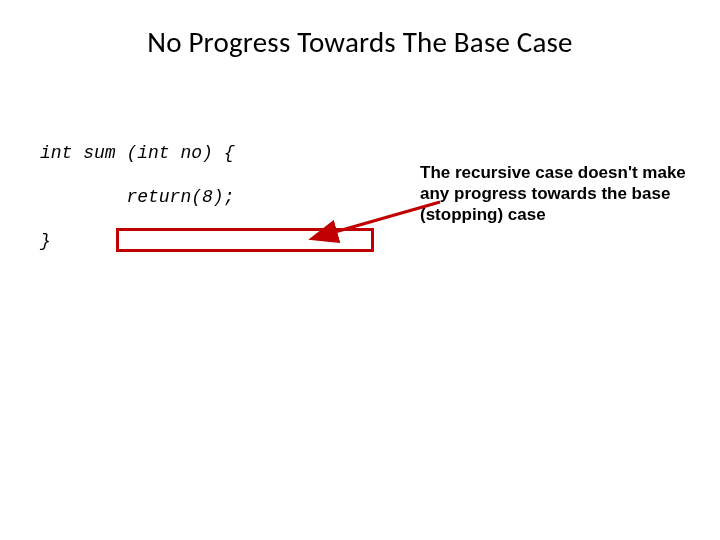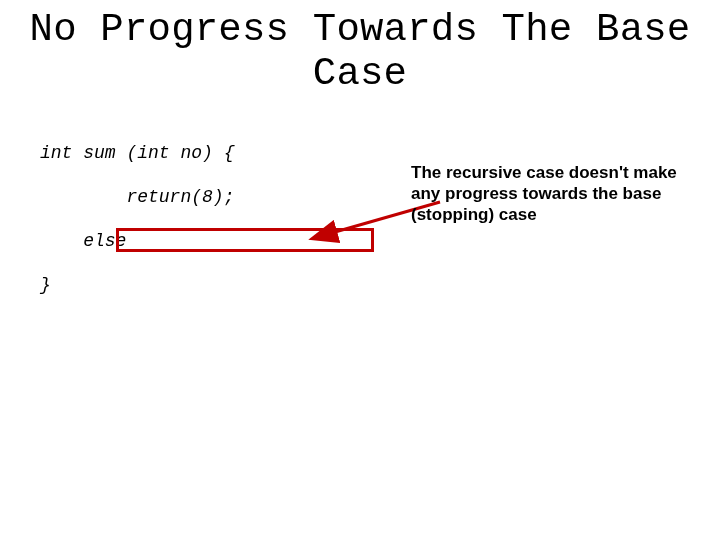--- a/index.html
+++ b/index.html
@@ -6,41 +6,40 @@
   body {
     width: 720px;
     height: 540px;
     background: #ffffff;
     font-family: Calibri, "Segoe UI", Arial, sans-serif;
     position: relative;
     overflow: hidden;
   }
   .title {
     text-align: center;
-    font-size: 39px;
+    font-size: 29px;
     font-weight: 400;
     color: #000;
-    padding-top: 8px;
+    padding-top: 24px;
     letter-spacing: 0.2px;
-    font-family: Liberation Mono, monospace;
   }
   .code-area {
     position: absolute;
     left: 40px;
     top: 120px;
     font-family: "Courier New", monospace;
     font-size: 18px;
     line-height: 22px;
     color: #000;
     white-space: pre;
   }
   .code-line { display: block; font-style: italic; }
   .annotation {
     position: absolute;
-    left: 411px;
+    left: 420px;
     top: 162px;
     width: 270px;
     font-family: Arial, Helvetica, sans-serif;
     font-size: 17px;
     font-weight: 700;
     line-height: 21px;
     color: #000;
   }
   .highlight-box {
     position: absolute;
@@ -61,21 +60,20 @@
   }
 </style>
 </head>
 <body>
 
 <h1 class="title">No Progress Towards The Base Case</h1>
 
 <div class="code-area">
 <span class="code-line">int sum (int no) {</span>
 <span class="code-line">        return(8);</span>
-<span class="code-line">    else</span>
 <span class="code-line">}</span>
 </div>
 
 <div class="highlight-box"></div>
 
 <svg class="arrow-svg" viewBox="0 0 170 56">
   <defs>
     <marker id="arrhead" markerWidth="10" markerHeight="8" refX="8" refY="4" orient="auto">
       <polygon points="0 0, 10 4, 0 8" fill="#c00000"></polygon>
     </marker>

